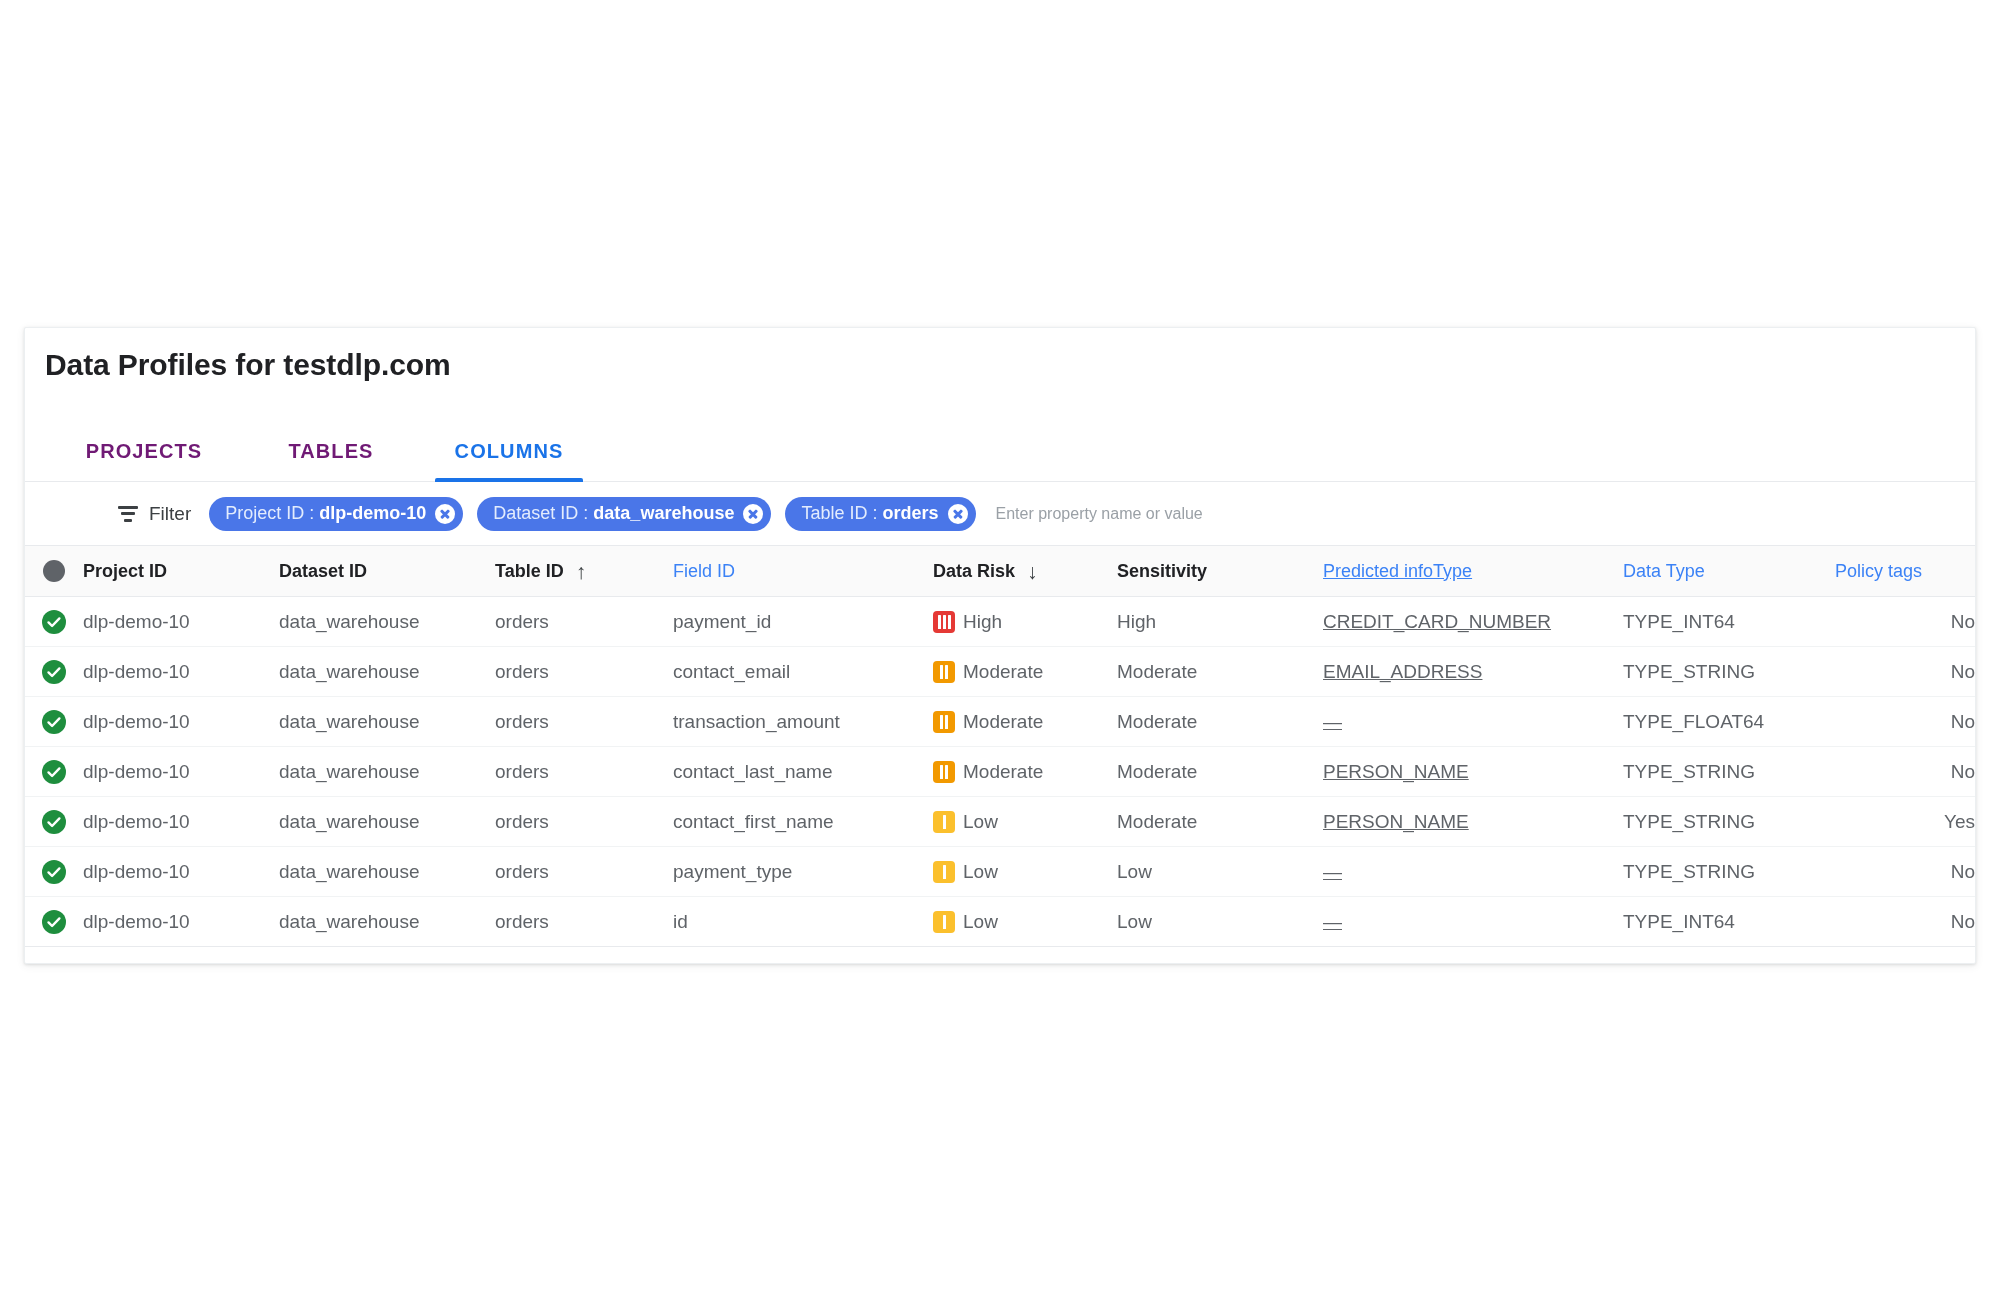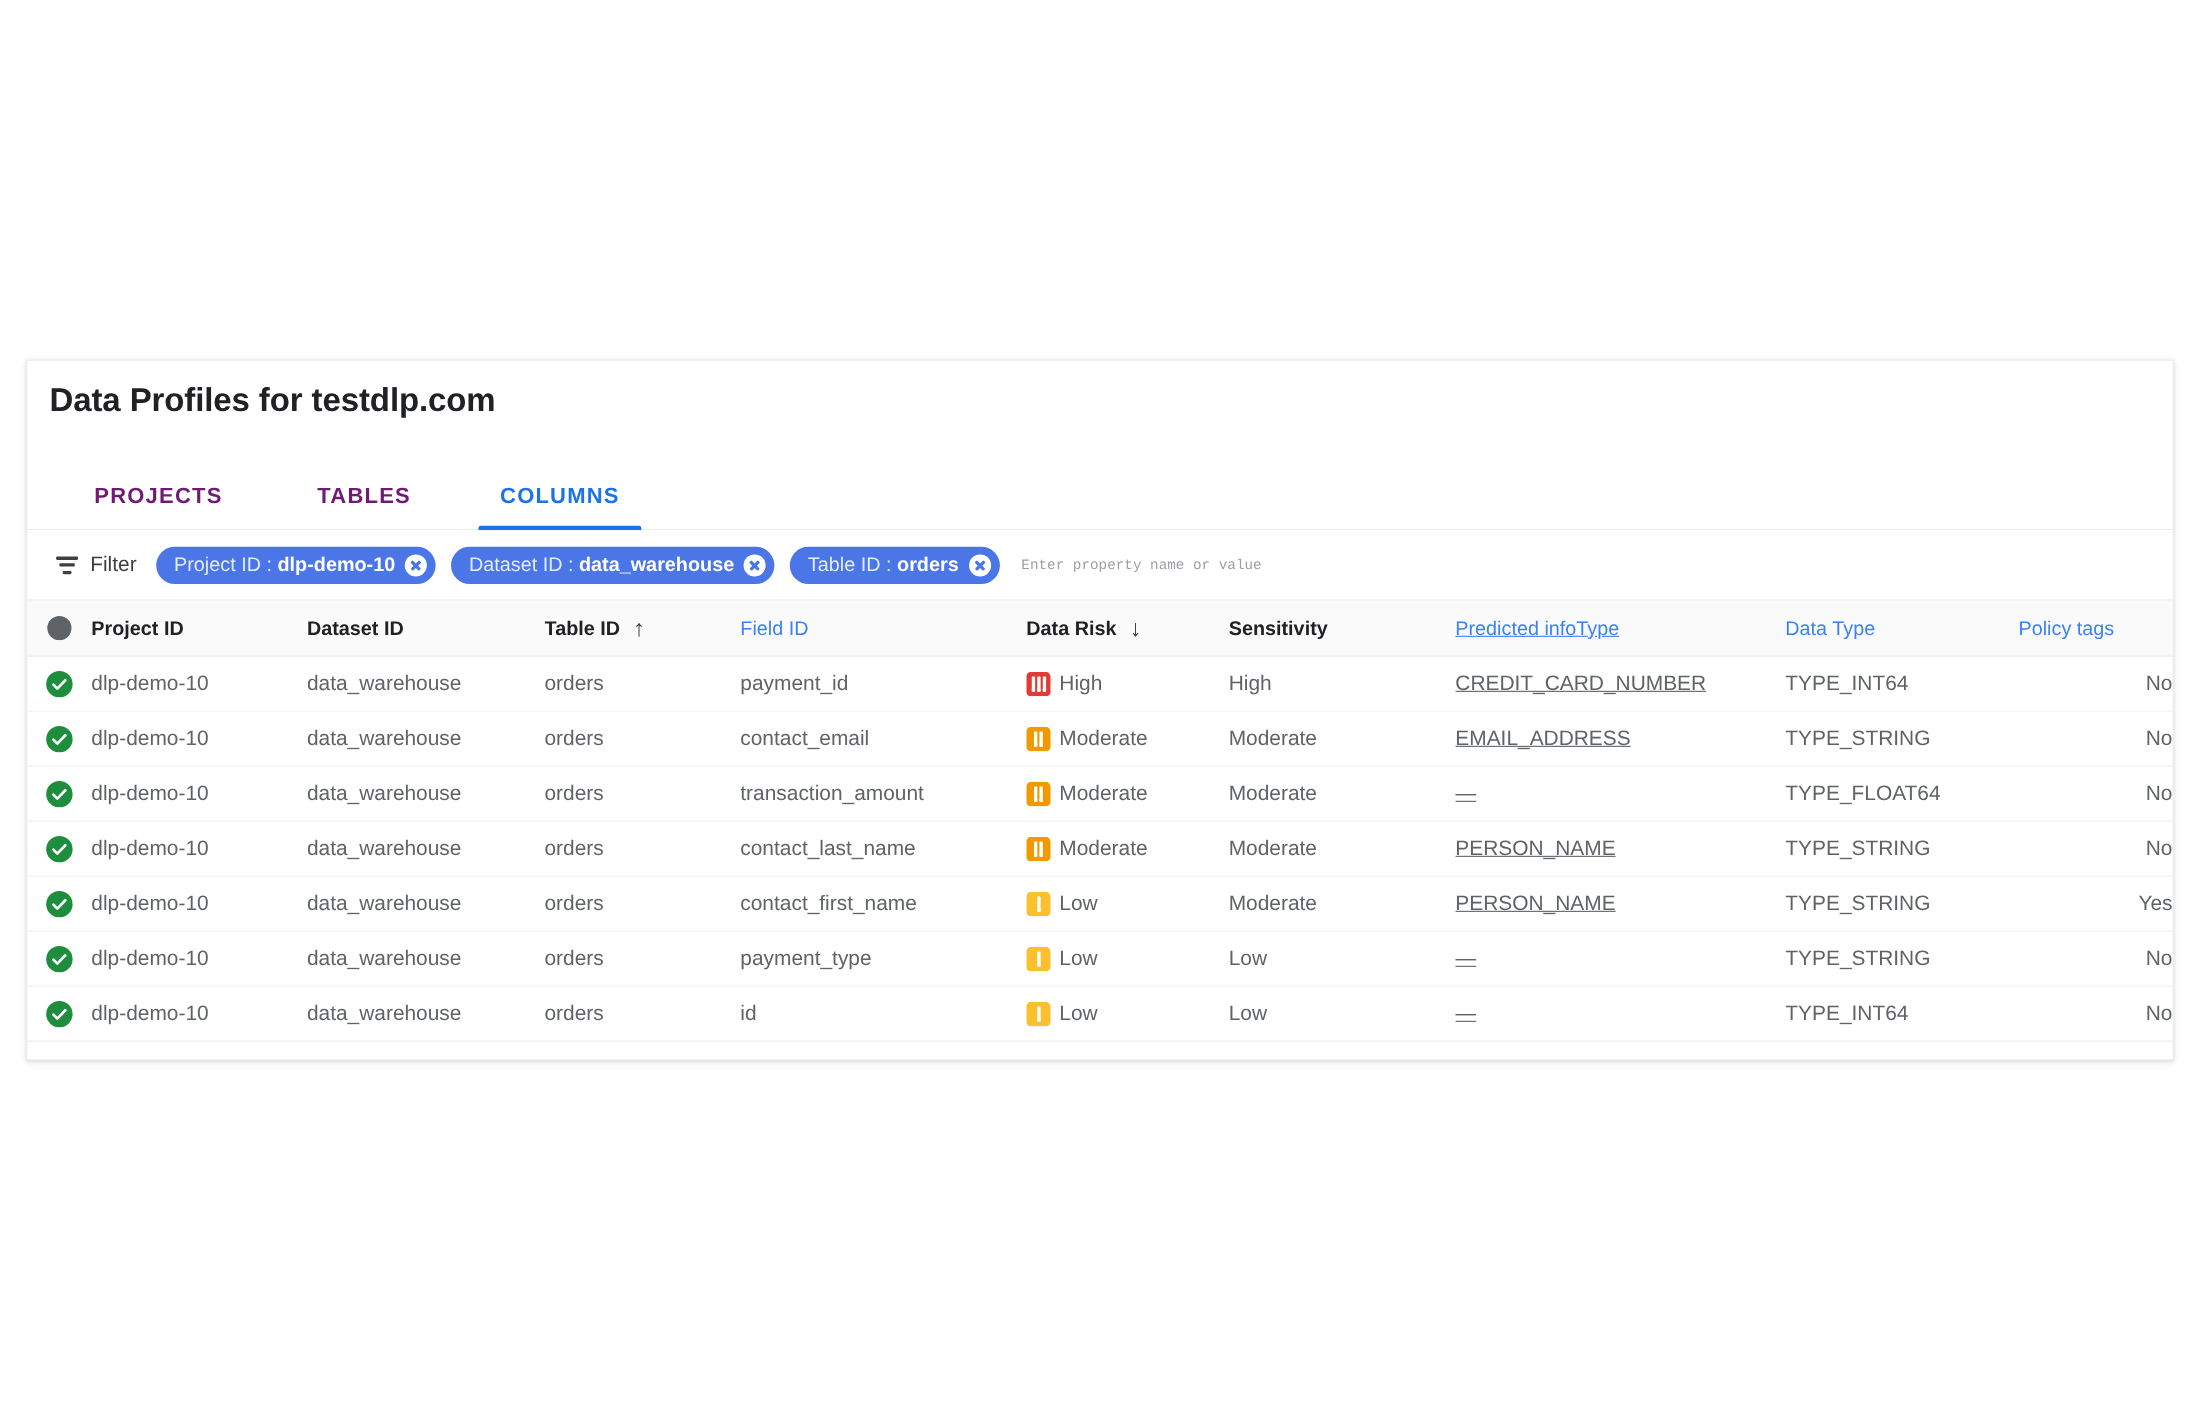--- a/index.html
+++ b/index.html
@@ -89,21 +89,21 @@
 
   
   .filterbar {
     position: absolute;
     left: 0;
     top: 154px;
     width: 100%;
     height: 64px;
     display: flex;
     align-items: center;
-    padding-left: 25px;
+    padding-left: 92px;
     border-bottom: 1px solid #e8eaed;
     background: #ffffff;
   }
   .filter-icon {
     width: 22px;
     height: 16px;
     margin-right: 10px;
     flex: none;
     display: flex;
     flex-direction: column;
@@ -178,22 +178,22 @@
     background: #4a76e8;
     border-radius: 1px;
   }
   .chip-close::before { transform: translate(-50%,-50%) rotate(45deg); }
   .chip-close::after  { transform: translate(-50%,-50%) rotate(-45deg); }
 
   .filter-input {
     border: none;
     outline: none;
     background: transparent;
-    font-family: Liberation Mono, monospace;
-    font-size: 13px;
+    font-family: Liberation Sans, sans-serif;
+    font-size: 16px;
     color: #4d7c0f;
     flex: 1 1 auto;
     height: 34px;
     padding-left: 6px;
   }
   .filter-input::placeholder { color: #9aa0a6; }
 
   
   .table {
     position: absolute;

